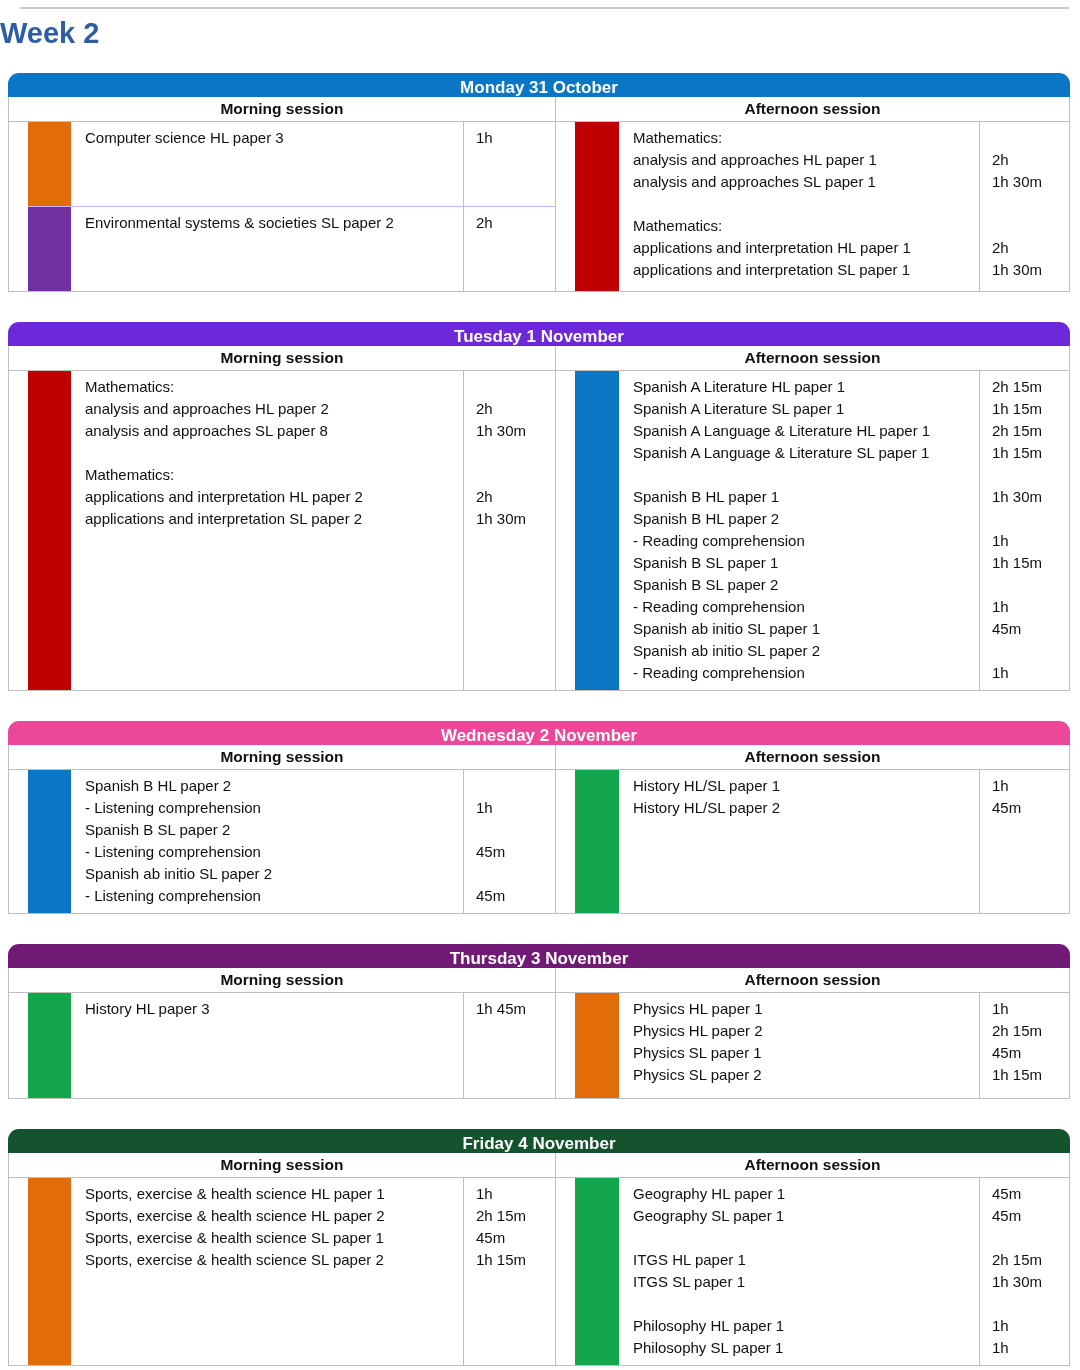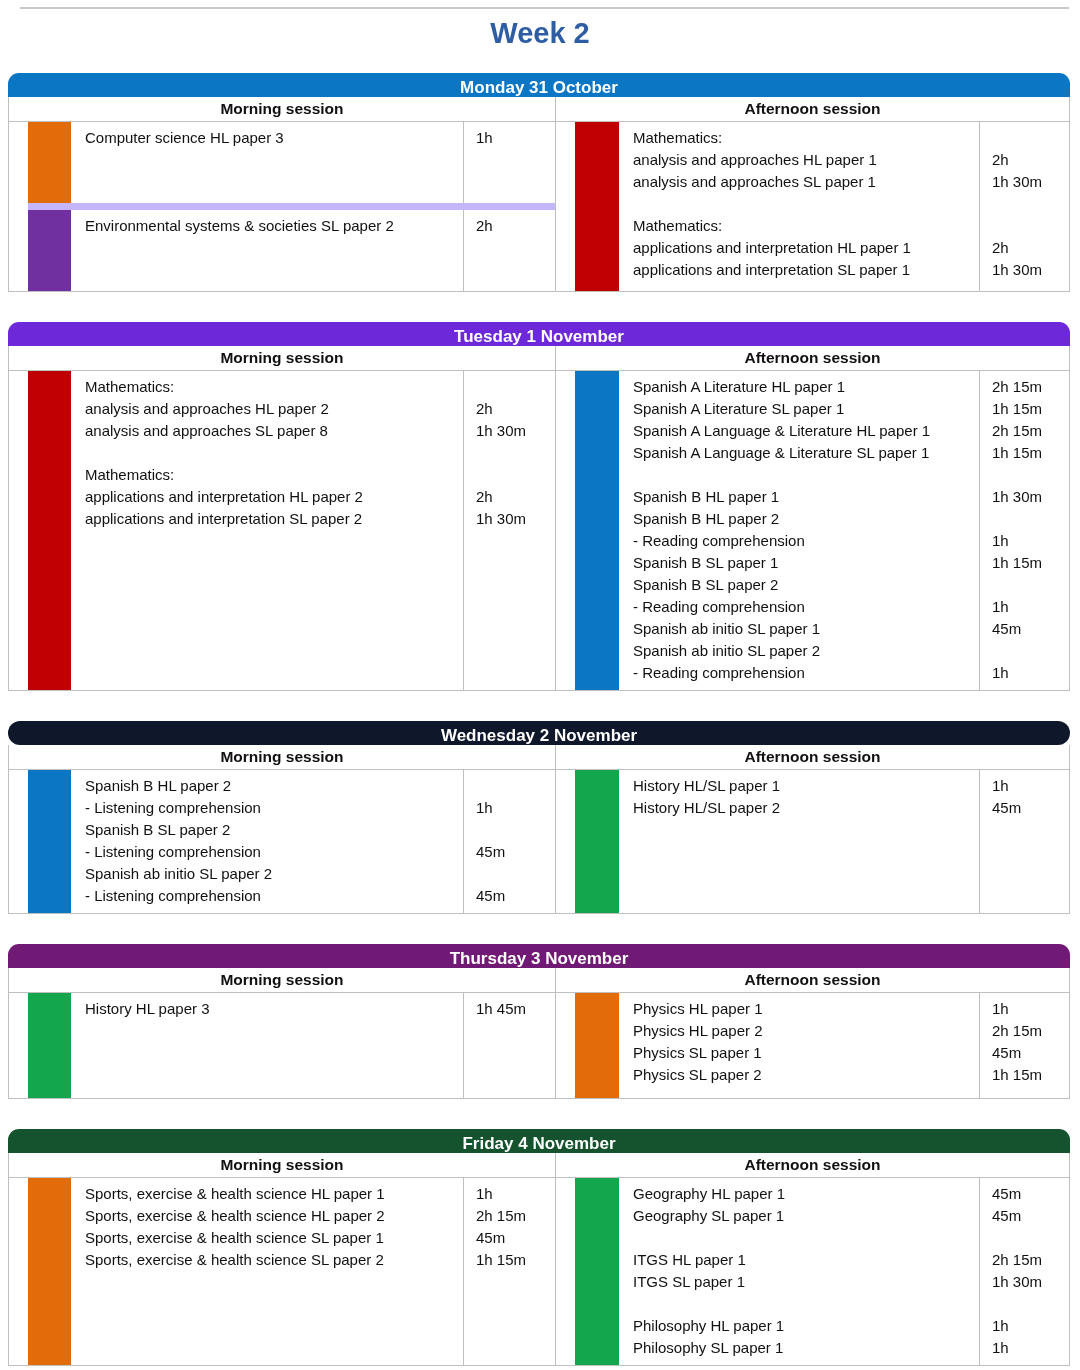--- a/index.html
+++ b/index.html
@@ -3,21 +3,21 @@
 <meta charset="utf-8">
 <style>
   html,body{margin:0;padding:0;background:#fff;}
   body{
     width:1080px;height:1370px;
     font-family:"Liberation Sans","DejaVu Sans",sans-serif;
     color:#111;overflow:hidden;
   }
   .top-rule{height:2px;background:#c9c9c9;margin:7px 11px 0 20px;}
   .page-title{
-    text-align:center;font-size:29px;font-weight:bold;color:#2e5da4;
+    font-size:29px;font-weight:bold;color:#2e5da4;
     margin:8px 0 23px 0;letter-spacing:0;
   }
   #days{margin:0 10px 0 8px;}
   .day{margin-bottom:30px;}
   .day-band{
     height:24px;line-height:30px;border-radius:11px 11px 0 0;
     color:#fff;font-weight:bold;font-size:17px;text-align:center;
   }
   .day-frame{border:1px solid #bfbfbf;border-top:none;}
   .sess-headers{
@@ -28,21 +28,21 @@
     height:24px;line-height:24px;text-align:center;
     font-weight:bold;font-size:15.5px;
   }
   .sess-header.afternoon{border-left:1px solid #bfbfbf;}
   .day-body{display:grid;grid-template-columns:547fr 515fr;}
   .session{display:flex;flex-direction:column;}
   .session.afternoon{border-left:1px solid #bfbfbf;}
   .srow{display:grid;flex:1;margin-left:19px;}
   .session.morning .srow{grid-template-columns:43px 1fr 92px;}
   .session.afternoon .srow{grid-template-columns:44px 1fr 90px;}
-  .srow + .srow{border-top:7px solid #c4b5fd;}
+  .srow + .srow{border-top:1px solid #c4b5fd;}
   .bar{grid-column:1;}
   .texts{grid-column:2;padding:5px 6px 6px 14px;}
   .durs{grid-column:3;border-left:1px solid #bfbfbf;padding:5px 4px 6px 12px;}
   .line{min-height:22px;line-height:22px;font-size:15px;white-space:nowrap;}
   
   .day-0 .day-body{min-height:169px;}
   .day-1 .day-body{min-height:312px;}
   .day-2 .day-body{min-height:143px;}
   .day-3 .day-body{min-height:105px;}
   .day-4 .day-body{min-height:180px;}
@@ -172,21 +172,21 @@
                 <div class="line">45m</div>
                 <div class="line">&nbsp;</div>
                 <div class="line">1h</div>
               </div>
             </div>
           </div>
         </div>
       </div>
     </section>
     <section class="day day-2">
-      <div class="day-band" style="background: #0f172a; border-radius: 13px;">Wednesday 2 November</div>
+      <div class="day-band" style="background: #ec4899;">Wednesday 2 November</div>
       <div class="day-frame">
         <div class="sess-headers">
           <div class="sess-header morning">Morning session</div>
           <div class="sess-header afternoon">Afternoon session</div>
         </div>
         <div class="day-body">
           <div class="session morning">
             <div class="srow">
               <div class="bar" style="background: rgb(11, 118, 196);"></div>
               <div class="texts">

